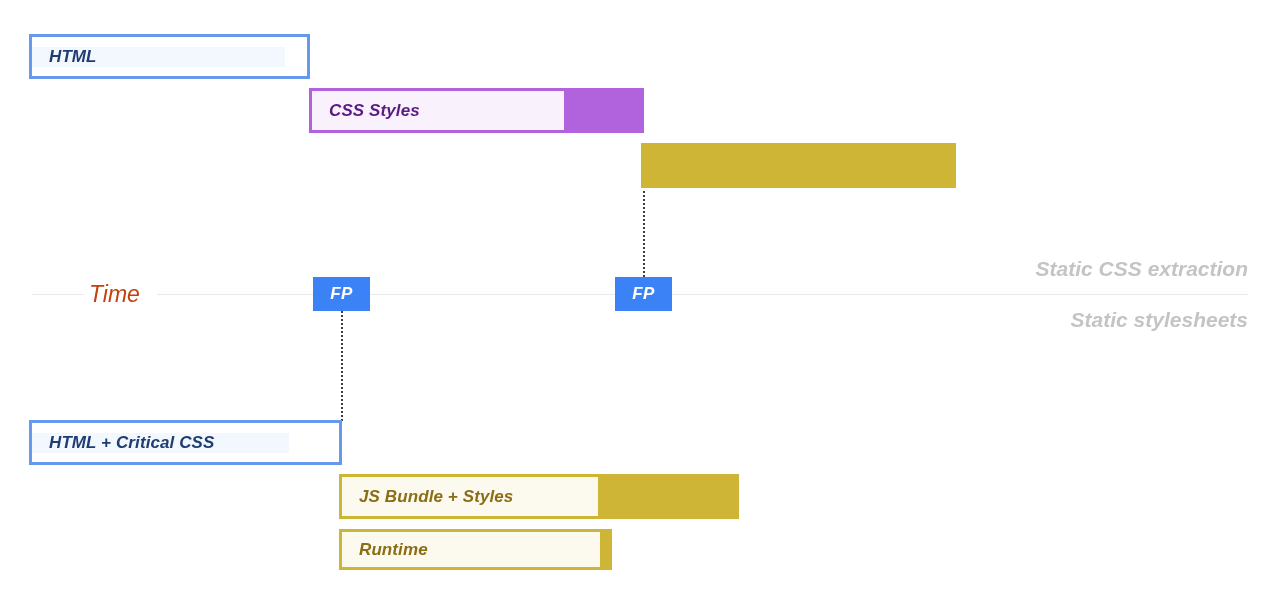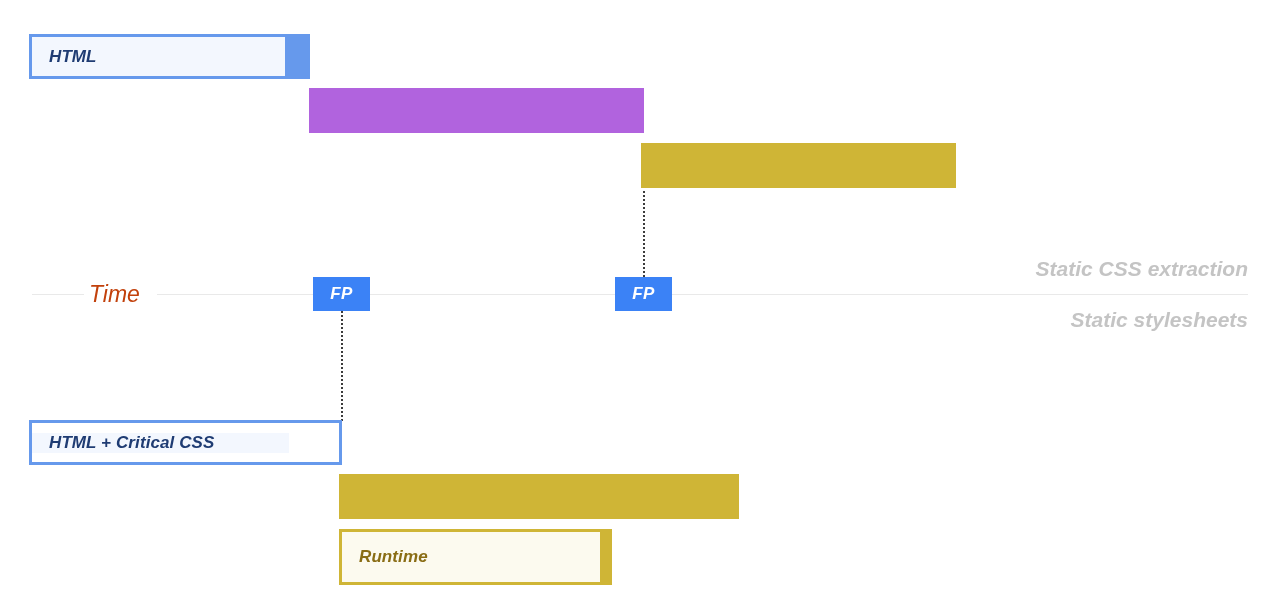--- a/index.html
+++ b/index.html
@@ -110,28 +110,31 @@
     text-align: right;
   }
 </style>
 </head>
 <body>
 
 <div id="stage">
 
   <div>
 
-    <div class="bar theme-blue" style="left:29px; top:34px; width:281px; height:45px;">
+    <div class="bar theme-blue" style="left:29px; top:34px; width:281px; height:45px;align-items:center;">
       <div class="bar-body" style="width:253px;">
         <span class="bar-label">HTML</span>
       </div>
       <div class="bar-tail"></div>
     </div>
 
     <div class="bar theme-purple" style="left:309px; top:88px; width:335px; height:45px;">
+      <div class="bar-body" style="width:252px;">
+        <span class="bar-label">CSS Styles</span>
+      </div>
       <div class="bar-tail"></div>
     </div>
 
     <div class="bar theme-gold" style="left:641px; top:143px; width:315px; height:45px;">
       <div class="bar-tail"></div>
     </div>
 
   </div>
 
   <div class="dotted" style="left:643px; top:191px; height:86px;"></div>
@@ -163,24 +166,27 @@
   <div>
 
     <div class="bar theme-blue" style="left:29px; top:420px; width:313px; height:45px;align-items:center;">
       <div class="bar-body" style="width:257px;">
         <span class="bar-label">HTML + Critical CSS</span>
       </div>
       <div class="bar-tail"></div>
     </div>
 
     <div class="bar theme-gold" style="left:339px; top:474px; width:400px; height:45px;">
+      <div class="bar-body" style="width:256px;">
+        <span class="bar-label">JS Bundle + Styles</span>
+      </div>
       <div class="bar-tail"></div>
     </div>
 
-    <div class="bar theme-gold" style="left:339px; top:529px; width:273px; height:56px;">
+    <div class="bar theme-gold" style="left:339px; top:529px; width:273px; height:41px;">
       <div class="bar-body" style="width:258px;">
         <span class="bar-label">Runtime</span>
       </div>
       <div class="bar-tail"></div>
     </div>
 
   </div>
 
 </div>
 

